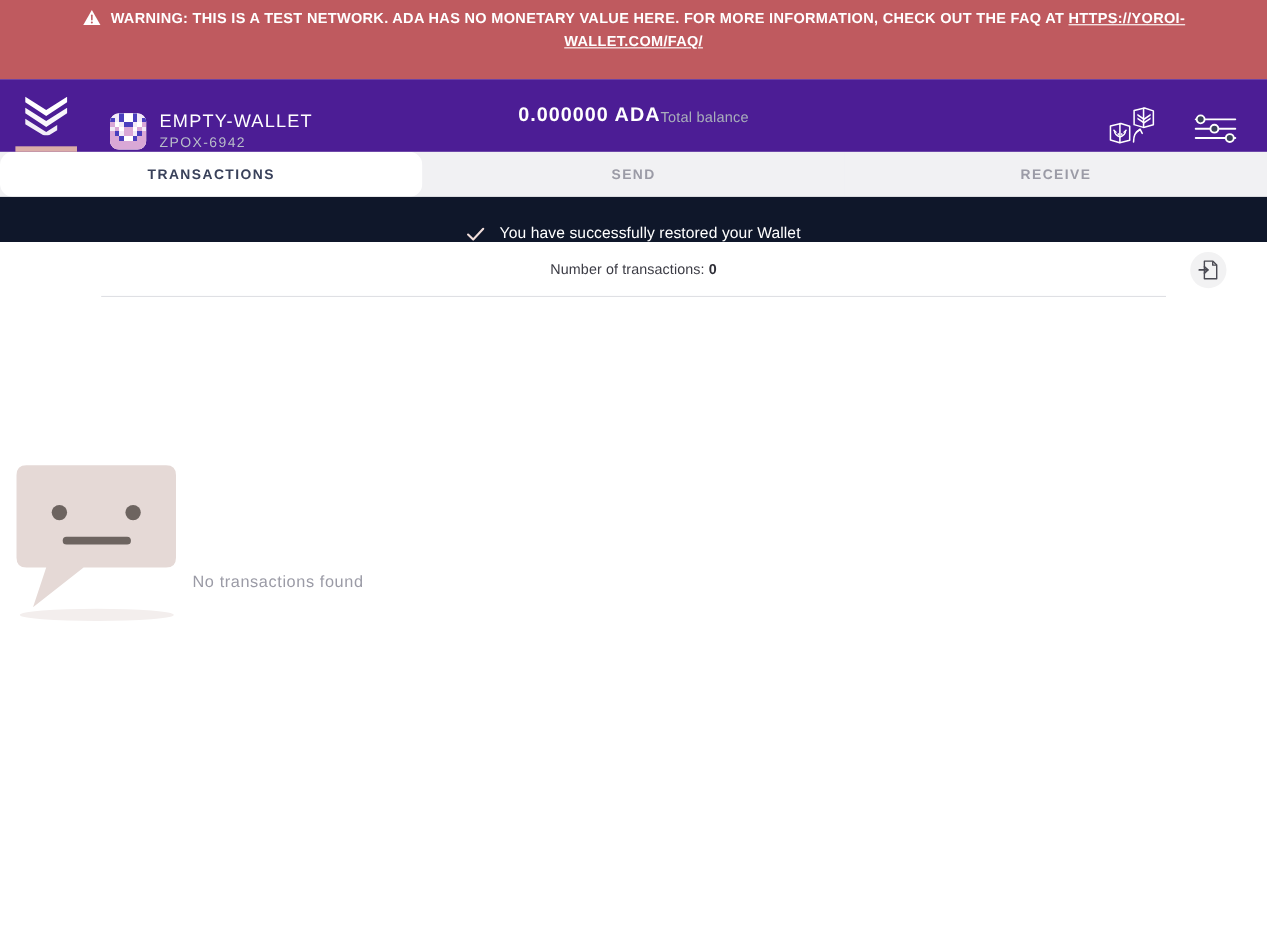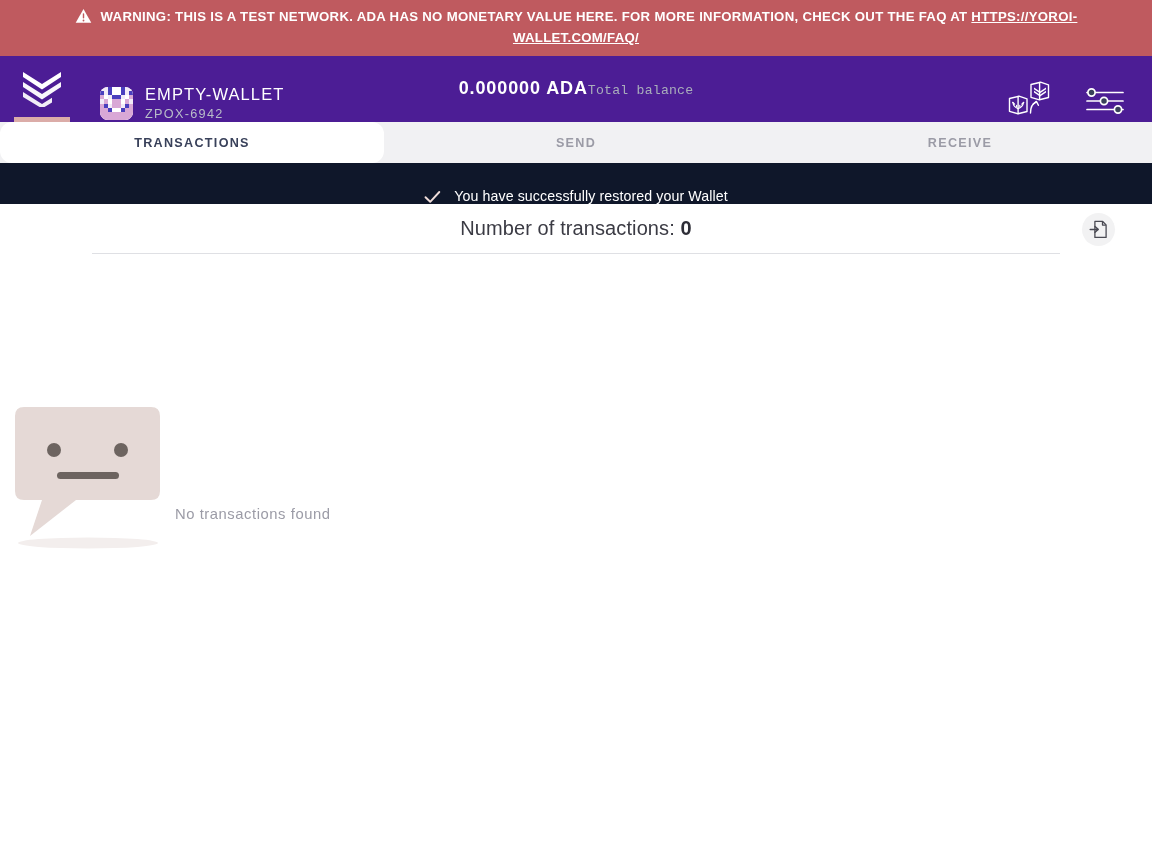--- a/index.html
+++ b/index.html
@@ -22,21 +22,21 @@
   }
 
   
   .warning-bar {
     background: #bf5a5f;
     color: #ffffff;
     min-height: 51px;
     display: flex;
     align-items: center;
     justify-content: center;
-    padding: 6px 18px 8px 18px;
+    padding: 6px 18px 24px 18px;
     text-align: center;
     line-height: 21px;
   }
   .warning-inner {
     display: block;
     font-size: 13.2px;
     font-weight: 700;
     letter-spacing: 0.3px;
     max-width: 1120px;
   }
@@ -121,21 +121,20 @@
     color: #ffffff;
     font-size: 18px;
     font-weight: 700;
     letter-spacing: 0.9px;
   }
   .balance-label {
     color: #a9aebb;
     font-size: 13.2px;
     margin-top: 4px;
     letter-spacing: 0.2px;
-    font-family: Liberation Mono, monospace;
   }
   .nav-actions {
     margin-left: auto;
     display: flex;
     align-items: center;
     gap: 32px;
     padding-right: 26px;
     z-index: 4;
   }
   .nav-icon-btn {
@@ -201,21 +200,21 @@
     overflow: hidden;
   }
   .txn-header {
     position: relative;
     height: 49px;
     display: flex;
     align-items: center;
     justify-content: center;
   }
   .txn-count {
-    font-size: 20px;
+    font-size: 13px;
     color: #3b3b44;
     letter-spacing: 0.1px;
   }
   .txn-count b { font-weight: 700; color: #2d2d36; }
   .export-btn {
     position: absolute;
     right: 37px;
     top: 9px;
     width: 33px;
     height: 33px;

